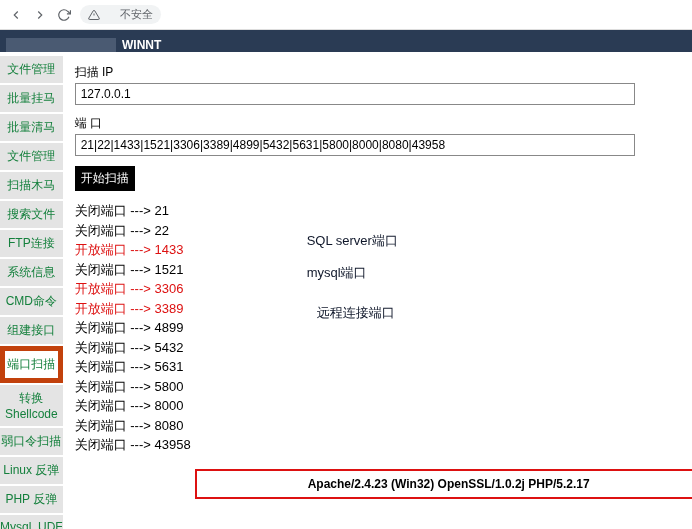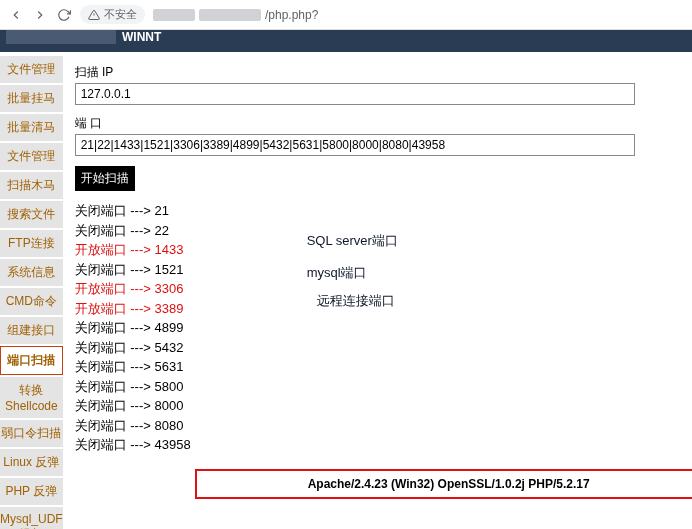--- a/index.html
+++ b/index.html
@@ -1,27 +1,27 @@
 <!DOCTYPE html>
 <html><head>
 <meta charset="utf-8">
 <style>
 * { margin: 0; padding: 0; box-sizing: border-box; }
 body { font-family: Arial, "Microsoft YaHei", sans-serif; font-size: 12px; background: #fff; width: 692px; }
 .browser-bar { height: 30px; display: flex; align-items: center; padding: 0 8px; gap: 8px; border-bottom: 1px solid #ddd; }
 .nav-icon { width: 16px; height: 16px; display: flex; align-items: center; justify-content: center; color: #5f6368; cursor: pointer; }
-.security-badge { display: flex; align-items: center; gap: 4px; padding: 2px 8px; background: #f1f3f4; border-radius: 12px; color: #5f6368; font-size: 11px; }
+.security-badge { display: flex; align-items: center; gap: 20px; padding: 2px 8px; background: #f1f3f4; border-radius: 12px; color: #5f6368; font-size: 11px; }
 .url-censored { display: flex; gap: 4px; align-items: center; color: #5f6368; font-size: 12px; }
 .blur-block { background: #d0d2d6; border-radius: 2px; }
-.header-bar { background: #2a3b54; color: #fff; height: 22px; display: flex; align-items: flex-start; font-weight: bold; }
+.header-bar { background: #2a3b54; color: #fff; height: 22px; display: flex; align-items: flex-end; font-weight: bold; }
 .header-blur { width: 110px; height: 14px; background: #4a5a72; margin: 0 6px; }
 .main { display: flex; }
 .sidebar { width: 105px; display: flex; flex-direction: column; gap: 2px; padding: 4px 0; }
-.sidebar-item { background: #e4e4e4; color: #a16207; text-align: center; padding: 5px 0; font-size: 12px; cursor: pointer; }
-.sidebar-item.active { background: #fff; border: 1px solid #c2410c; font-weight: bold; }
+.sidebar-item { background: #e4e4e4; color: #15803d; text-align: center; padding: 5px 0; font-size: 12px; cursor: pointer; }
+.sidebar-item.active { background: #fff; border: 5px solid #c2410c; }
 .content { flex: 1; padding: 8px 12px; position: relative; }
 .label { margin: 4px 0 2px; font-size: 12px; }
 .textinput { width: 560px; border: 1px solid #888; padding: 3px 5px; font-size: 12px; }
 .scan-btn { background: #000; color: #fff; border: none; padding: 4px 6px; margin: 10px 0; cursor: pointer; font-size: 12px; text-align: center; }
 .results { font-size: 13px; line-height: 1.5; position: relative; }
 .result-line { white-space: pre; }
 .result-line.open { color: #d11; }
 .annotation { position: absolute; color: #0f172a; font-size: 13px; }
 .server-box { border: 2px solid #d11; padding: 6px 10px; margin: 14px 0 0 120px; width: 508px; text-align: center; font-weight: bold; font-size: 12px; }
 </style>
@@ -45,25 +45,20 @@
         <path d="M20.49 15a9 9 0 1 1-2.12-9.36L23 10"></path>
       </svg>
     </div>
   <div class="security-badge">
     <svg width="12" height="12" viewBox="0 0 24 24" fill="none" stroke="currentColor" stroke-width="2">
         <path d="M10.29 3.86L1.82 18a2 2 0 001.71 3h16.94a2 2 0 001.71-3L13.71 3.86a2 2 0 00-3.42 0z"></path>
         <line x1="12" y1="9" x2="12" y2="13"></line>
         <line x1="12" y1="17" x2="12.01" y2="17"></line>
       </svg>
     <span>不安全</span>
-  </div>
-  <div class="url-censored">
-    <span class="blur-block" style="width:42px;height:12px"></span>
-    <span class="blur-block" style="width:62px;height:12px"></span>
-    <span>/php.php?</span>
   </div>
 </div>
 
 <div class="header-bar">
   <div class="header-blur"></div>
   <span>WINNT</span>
 </div>
 
 <div class="main">
   <div class="sidebar" id="sidebar">
@@ -95,21 +90,21 @@
 
     <div class="results" id="results">
         <div class="result-line">关闭端口 ---&gt; 21</div>
         <div class="result-line">关闭端口 ---&gt; 22</div>
         <div class="result-line open">开放端口 ---&gt; 1433</div>
         <div class="annotation" style="left: 232px; top: 30px;">SQL server端口</div>
         <div class="result-line">关闭端口 ---&gt; 1521</div>
         <div class="result-line open">开放端口 ---&gt; 3306</div>
         <div class="annotation" style="left: 232px; top: 62px;">mysql端口</div>
         <div class="result-line open">开放端口 ---&gt; 3389</div>
-        <div class="annotation" style="left: 242px; top: 90px;">远程连接端口</div>
+        <div class="annotation" style="left: 242px; top: 102px;">远程连接端口</div>
         <div class="result-line">关闭端口 ---&gt; 4899</div>
         <div class="result-line">关闭端口 ---&gt; 5432</div>
         <div class="result-line">关闭端口 ---&gt; 5631</div>
         <div class="result-line">关闭端口 ---&gt; 5800</div>
         <div class="result-line">关闭端口 ---&gt; 8000</div>
         <div class="result-line">关闭端口 ---&gt; 8080</div>
         <div class="result-line">关闭端口 ---&gt; 43958</div>
       </div>
 
     <div class="server-box">Apache/2.4.23 (Win32) OpenSSL/1.0.2j PHP/5.2.17</div>

